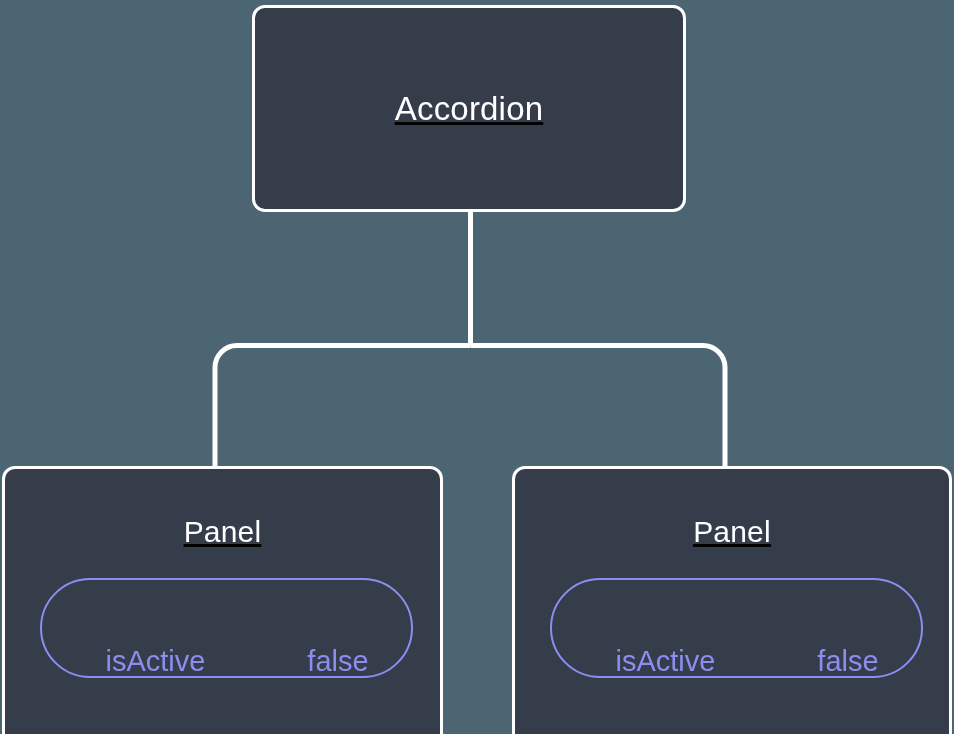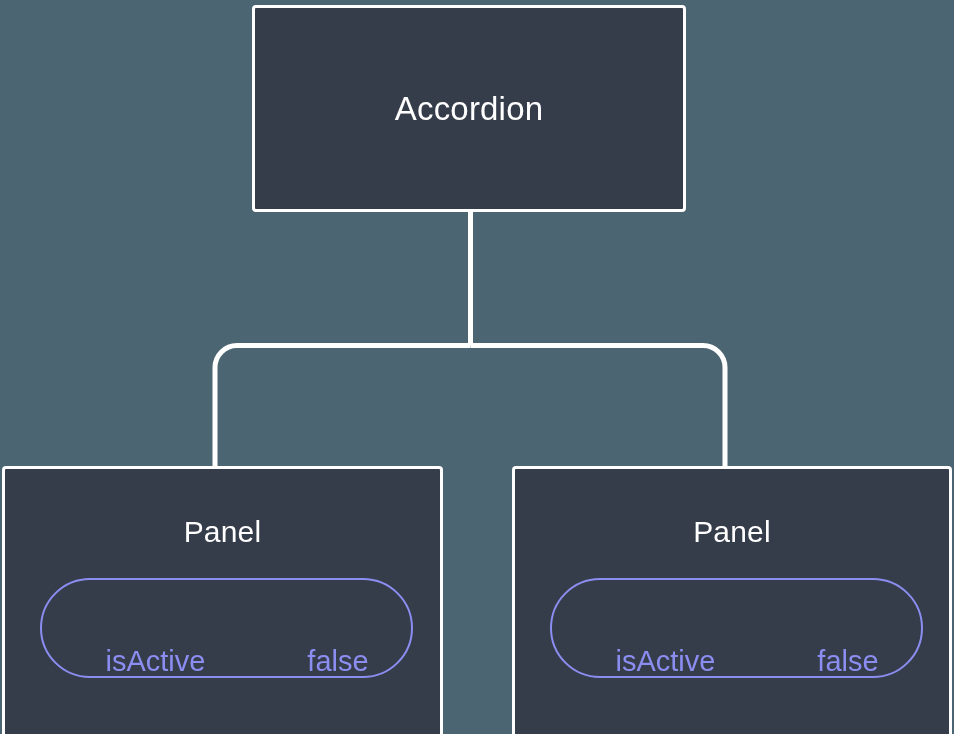--- a/index.html
+++ b/index.html
@@ -30,24 +30,25 @@
     width: 954px;
     height: 734px;
   }
 
   
   .node {
     position: absolute;
     box-sizing: border-box;
     background: #353c4a;
     border: 3px solid #ffffff;
-    border-radius: 4px;
+    border-radius: 13px;
     display: flex;
     flex-direction: column;
     align-items: center;
+    text-decoration: underline;
   }
 
   
   .node.root {
     left: 252px;
     top: 5px;
     width: 434px;
     height: 207px;
     justify-content: center;
   }

